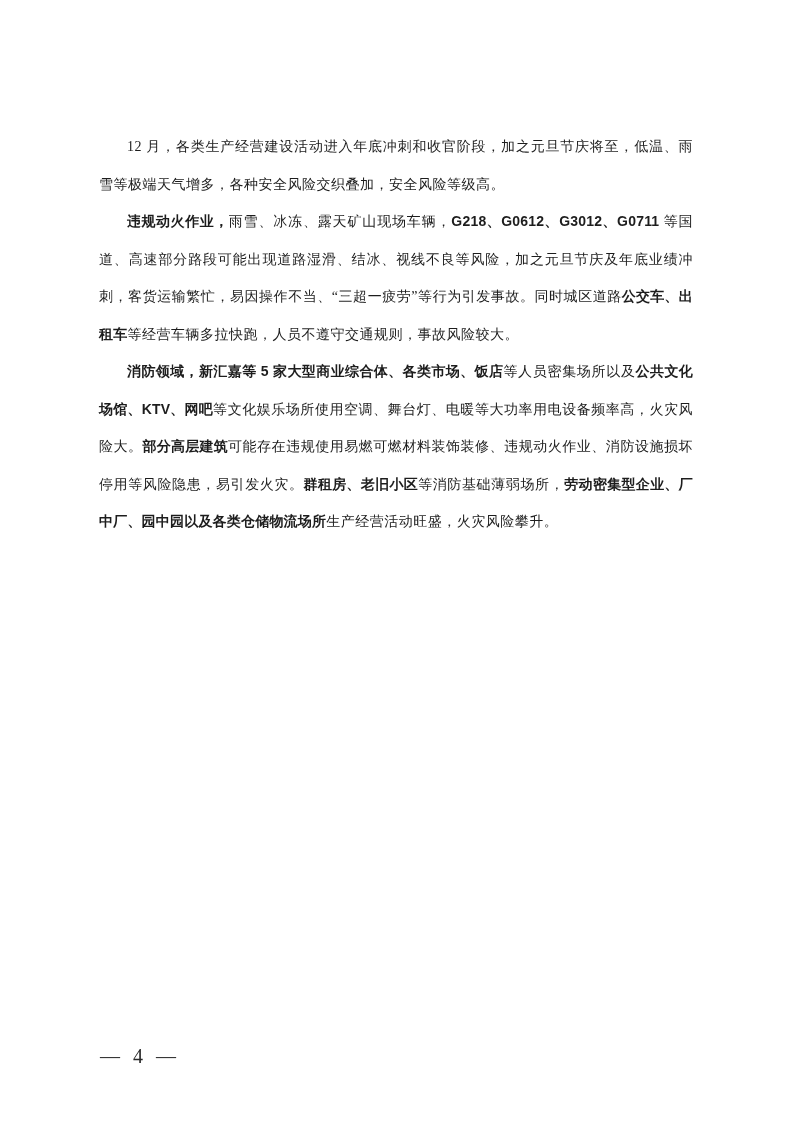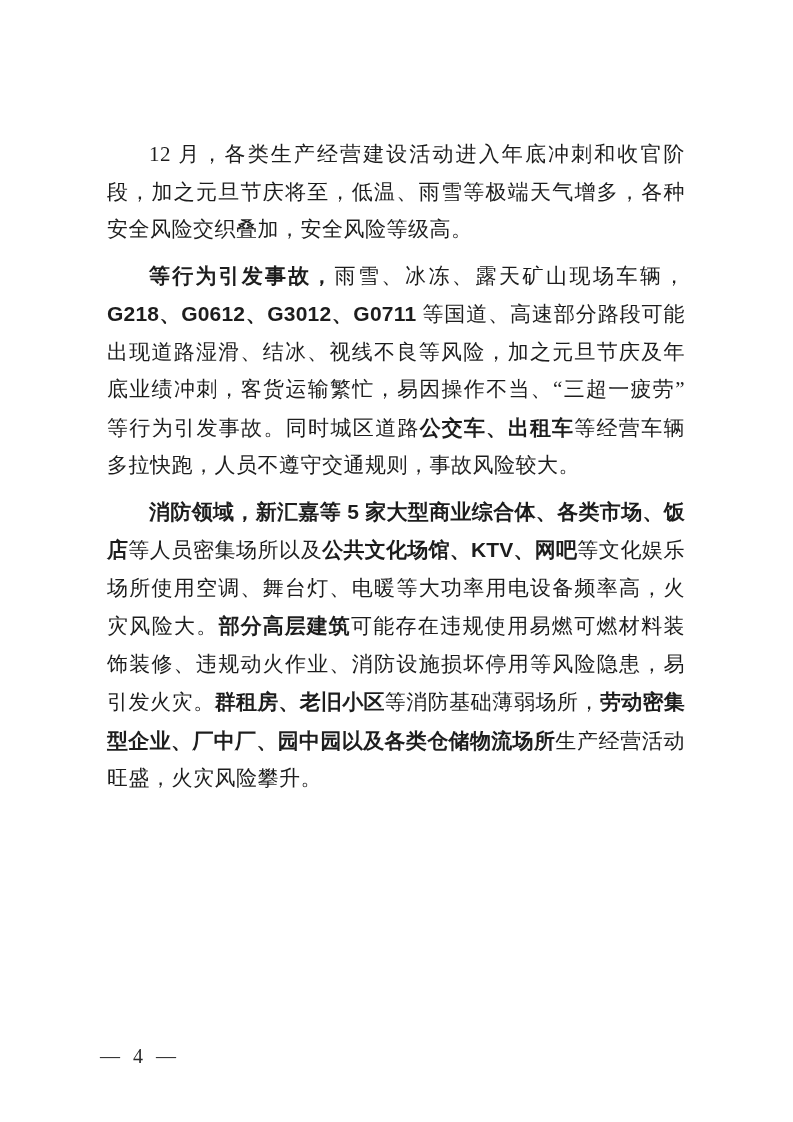--- a/index.html
+++ b/index.html
@@ -26,22 +26,22 @@
   .heading {
     margin: 0;
     font-size: 21px;
     line-height: 37.5px;
     font-weight: 400;
     text-indent: 2em;
     font-family: "Liberation Serif", "DejaVu Serif", serif;
     letter-spacing: 0.5px;
   }
   .para {
-    margin: 8px;
-    font-size: 21px;
+    margin: 0;
+    font-size: 14px;
     line-height: 37.5px;
     text-indent: 2em;
     text-align: justify;
     letter-spacing: 0.5px;
   }
   .run {
     font-weight: 400;
   }
   .run.bold {
     font-weight: 700;
@@ -58,18 +58,18 @@
     font-family: "Liberation Serif", "DejaVu Serif", serif;
   }
 </style>
 </head>
 <body>
 
 <div class="page">
   <div class="content">
     <div id="paragraphs">
         <p class="para"><span class="run">12 月，各类生产经营建设活动进入年底冲刺和收官阶段，加之元旦节庆将至，低温、雨雪等极端天气增多，各种安全风险交织叠加，安全风险等级高。</span></p>
-        <p class="para"><span class="run bold">等行为引发事故，</span><span class="run">雨雪、冰冻、露天矿山现场车辆，</span><span class="run bold">G218、G0612、G3012、G0711</span><span class="run"> 等国道、高速部分路段可能出现道路湿滑、结冰、视线不良等风险，加之元旦节庆及年底业绩冲刺，客货运输繁忙，易因操作不当、“三超一疲劳”等行为引发事故。同时城区道路</span><span class="run bold">公交车、出租车</span><span class="run">等经营车辆多拉快跑，人员不遵守交通规则，事故风险较大。</span></p>
+        <p class="para"><span class="run bold">违规动火作业，</span><span class="run">雨雪、冰冻、露天矿山现场车辆，</span><span class="run bold">G218、G0612、G3012、G0711</span><span class="run"> 等国道、高速部分路段可能出现道路湿滑、结冰、视线不良等风险，加之元旦节庆及年底业绩冲刺，客货运输繁忙，易因操作不当、“三超一疲劳”等行为引发事故。同时城区道路</span><span class="run bold">公交车、出租车</span><span class="run">等经营车辆多拉快跑，人员不遵守交通规则，事故风险较大。</span></p>
         <p class="para"><span class="run bold">消防领域，新汇嘉等 5 家大型商业综合体、各类市场、饭店</span><span class="run">等人员密集场所以及</span><span class="run bold">公共文化场馆、KTV、网吧</span><span class="run">等文化娱乐场所使用空调、舞台灯、电暖等大功率用电设备频率高，火灾风险大。</span><span class="run bold">部分高层建筑</span><span class="run">可能存在违规使用易燃可燃材料装饰装修、违规动火作业、消防设施损坏停用等风险隐患，易引发火灾。</span><span class="run bold">群租房、老旧小区</span><span class="run">等消防基础薄弱场所，</span><span class="run bold">劳动密集型企业、厂中厂、园中园以及各类仓储物流场所</span><span class="run">生产经营活动旺盛，火灾风险攀升。</span></p>
       </div>
   </div>
   <div class="footer">— 4 —</div>
 </div>
 
 </body></html>

